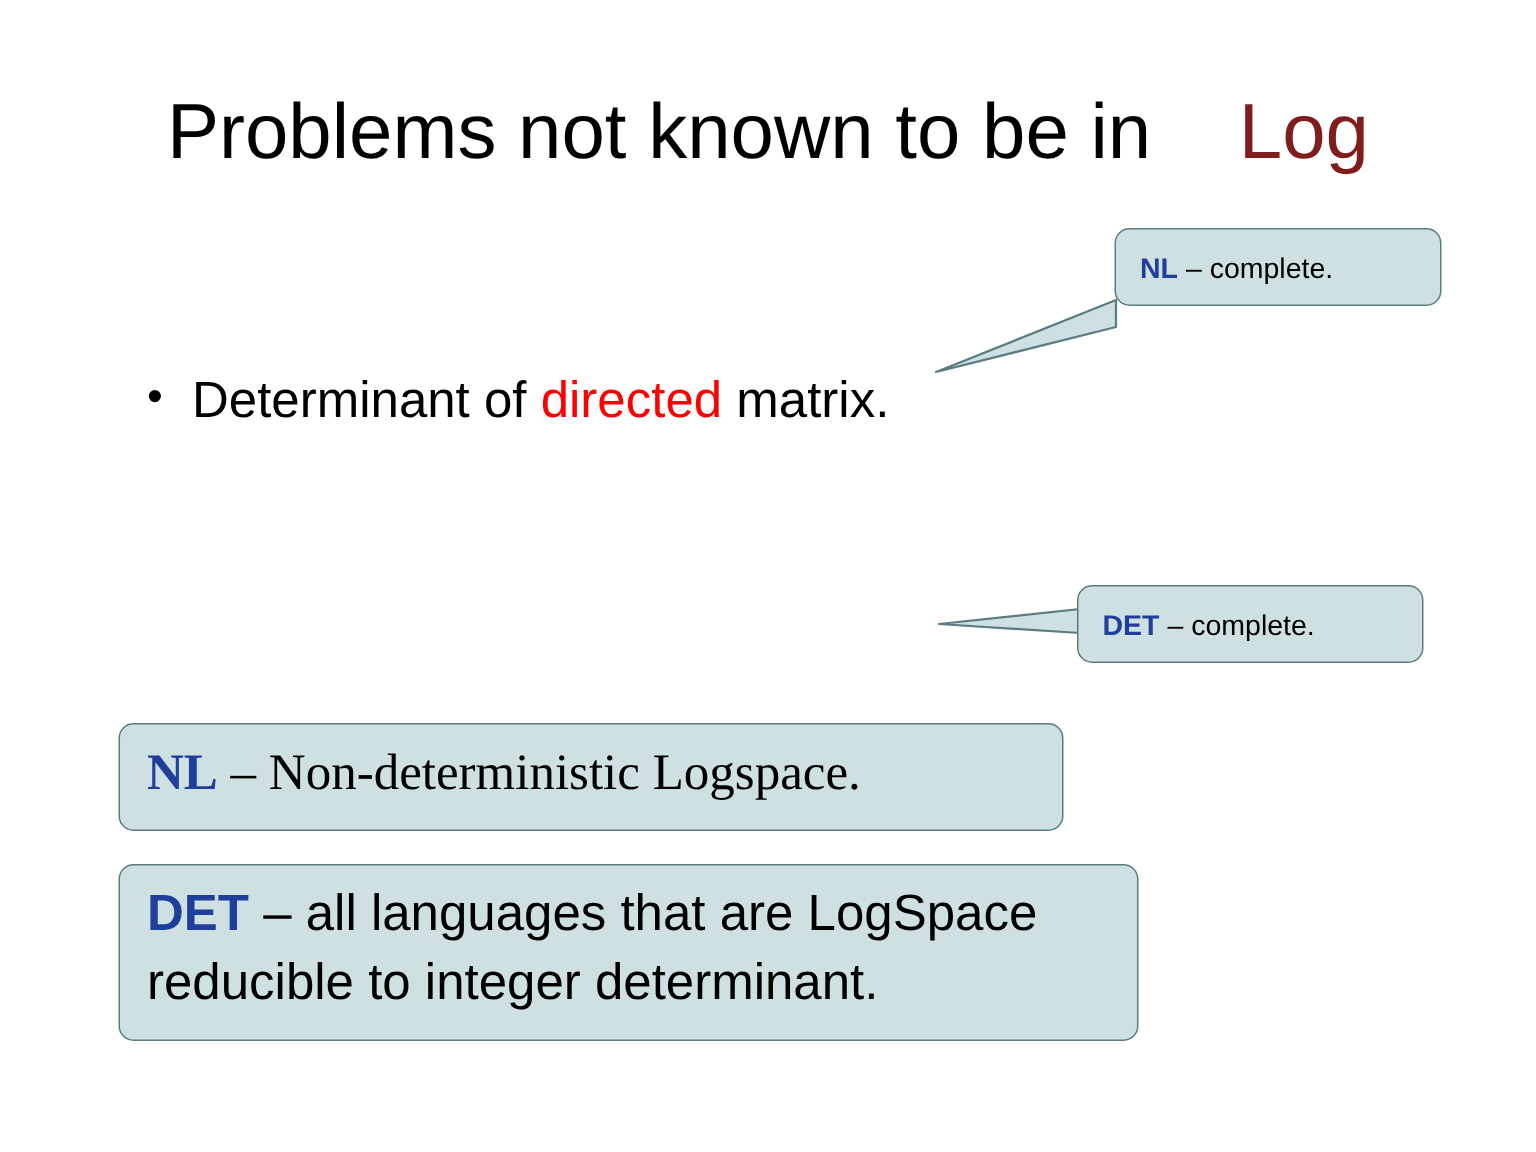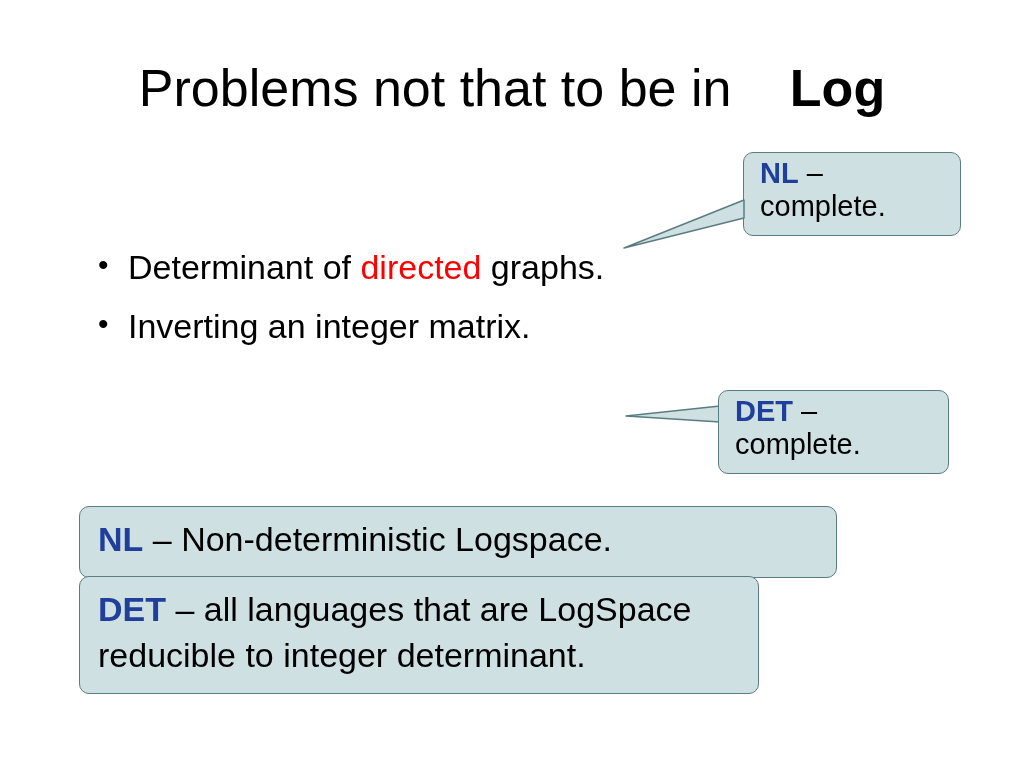--- a/index.html
+++ b/index.html
@@ -14,22 +14,22 @@
     position: absolute;
     top: 58px;
     left: 0;
     width: 1024px;
     text-align: center;
     font-size: 52px;
     font-weight: 400;
     color: #000000;
   }
   .title .log {
-    font-weight: 700;
-    color: #000000;
+    font-weight: 400;
+    color: #7f1d1d;
     margin-left: 44px;
   }
   .bullets {
     position: absolute;
     top: 248px;
     left: 92px;
     width: 820px;
   }
   .bullet {
     font-size: 34px;
@@ -46,23 +46,23 @@
     font-size: 30px;
     color: #000;
   }
   .directed { color: #ff0000; text-align: center; }
 
   .callout {
     position: absolute;
     background: #cfe0e3;
     border: 1.5px solid #5a7d82;
     border-radius: 10px;
-    font-size: 29px;
+    font-size: 19px;
     color: #000;
-    padding: 4px 16px 12px 16px;
+    padding: 16px 16px 12px 16px;
   }
   .callout .kw { font-weight: 700; color: #1f3f9a; }
 
   .callout.nlc {
     top: 152px;
     left: 743px;
     width: 218px;
   }
   .callout.detc {
     top: 390px;
@@ -81,50 +81,48 @@
     background: #cfe0e3;
     border: 1.5px solid #5a7d82;
     border-radius: 10px;
     font-size: 34px;
     color: #000;
     padding: 10px 18px 14px 18px;
     line-height: 1.35;
   }
   .defbox .kw { font-weight: 700; color: #1f3f9a; }
   .defbox.nl {
-    top: 506px;
+    top: 482px;
     left: 79px;
-    width: 758px;
+    width: 630px;
+    font-family: Liberation Serif, serif;
   }
   .defbox.det {
     top: 576px;
     left: 79px;
     width: 680px;
   }
 </style>
 </head>
 <body>
 
 <div class="title">
-  <span>Problems not that to be in </span><span class="log">Log</span>
+  <span>Problems not known to be in </span><span class="log">Log</span>
 </div>
 
 <div class="callout nlc">
   <span class="kw">NL</span><span> – complete.</span>
 </div>
 <svg class="tail" style="top:196px; left:620px;" width="140" height="60">
   <polygon points="124,4 124,22 4,52" fill="#cfe0e3" stroke="#5a7d82" stroke-width="1.5" stroke-linejoin="round"></polygon>
 </svg>
 
 <div class="bullets">
   <div class="bullet">
-    <span>Determinant of </span><span class="directed">directed</span><span> graphs.</span>
-  </div>
-  <div class="bullet">
-    <span>Inverting an integer matrix.</span>
+    <span>Determinant of </span><span class="directed">directed</span><span> matrix.</span>
   </div>
 </div>
 
 <svg class="tail" style="top:402px; left:620px;" width="110" height="34">
   <polygon points="100,4 100,20 6,14" fill="#cfe0e3" stroke="#5a7d82" stroke-width="1.5" stroke-linejoin="round"></polygon>
 </svg>
 <div class="callout detc">
   <span class="kw">DET</span><span> – complete.</span>
 </div>
 

